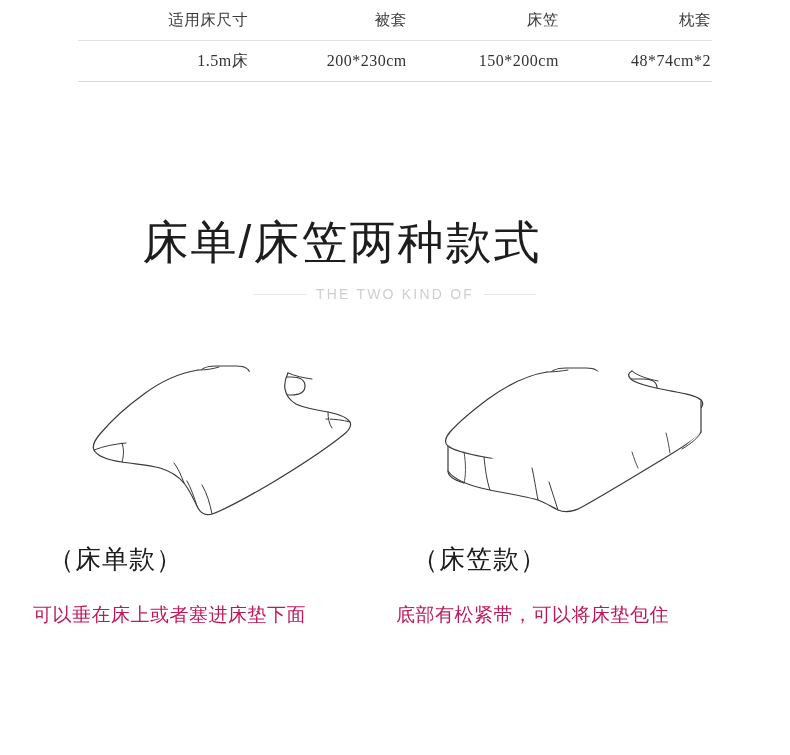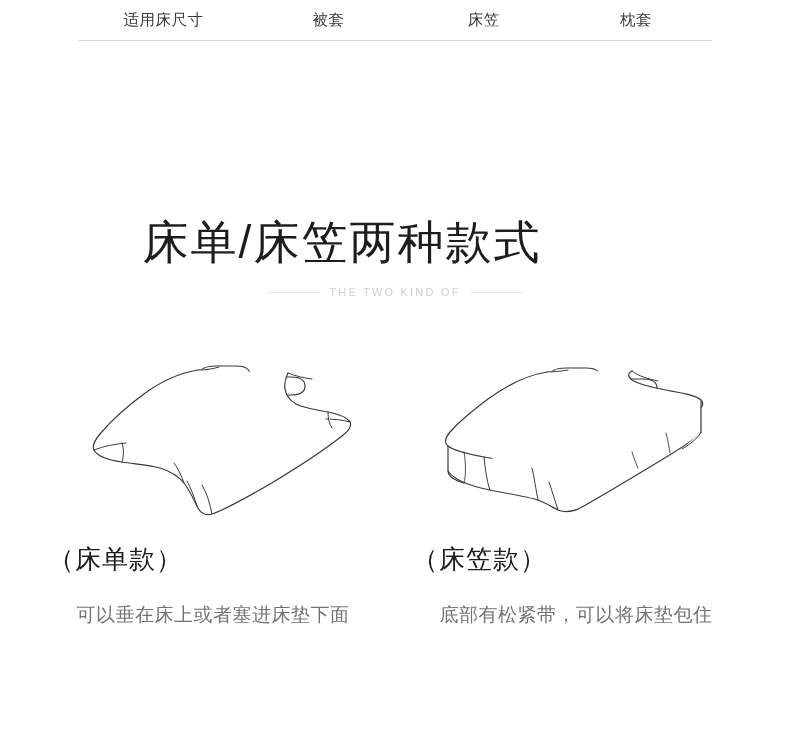--- a/index.html
+++ b/index.html
@@ -20,21 +20,21 @@
   .size-table {
     position: absolute;
     left: 78px;
     top: 0px;
     width: 634px;
     border-collapse: collapse;
     table-layout: fixed;
   }
   .size-table td {
     height: 38px;
-    text-align: center;
+    text-align: right;
     vertical-align: middle;
     font-size: 16px;
     color: #333333;
     border-bottom: 1px solid #e2e2e2;
     font-family: Liberation Serif, serif;
     letter-spacing: 0.5px;
   }
   .size-table tr:last-child td {
     border-bottom: 1px solid #d9d9d9;
   }
@@ -70,21 +70,21 @@
     align-items: center;
     justify-content: center;
     gap: 10px;
   }
   .sub-line {
     width: 52px;
     height: 1px;
     background: #e6e6e6;
   }
   .subline-text {
-    font-size: 11px;
+    font-size: 14px;
     letter-spacing: 2.2px;
     color: #cfcfcf;
     font-family: "Liberation Sans", sans-serif;
   }
 
   
   .illus {
     position: absolute;
     top: 340px;
   }
@@ -101,23 +101,23 @@
     color: #1d1d1d;
     letter-spacing: 1px;
   }
   .cap-title-left { left: 48px; }
   .cap-title-right { left: 412px; font-family: Liberation Mono, monospace; }
 
   .cap-desc {
     position: absolute;
     top: 602px;
     width: 360px;
-    text-align: center;
+    text-align: left;
     font-size: 19px;
-    color: #737373;
+    color: #be185d;
     letter-spacing: 0.5px;
   }
   .cap-desc-left { left: 33px; }
   .cap-desc-right { left: 396px; font-family: Liberation Mono, monospace; }
 </style>
 </head>
 <body>
 
 <table class="size-table">
   <colgroup>
@@ -126,20 +126,26 @@
       <col class="col-c">
       <col class="col-d">
   </colgroup>
   <tbody>
     <tr class="table-head">
       <td>适用床尺寸</td>
       <td>被套</td>
       <td>床笠</td>
       <td>枕套</td>
     </tr>
+    <tr>
+      <td>1.5m床</td>
+      <td>200*230cm</td>
+      <td>150*200cm</td>
+      <td>48*74cm*2</td>
+    </tr>
   </tbody>
 </table>
 
 <div class="headline">床单/床笠两种款式</div>
 
 <div class="sub-wrap">
   <span class="sub-line"></span>
   <span class="subline-text">THE TWO KIND OF</span>
   <span class="sub-line"></span>
 </div>

